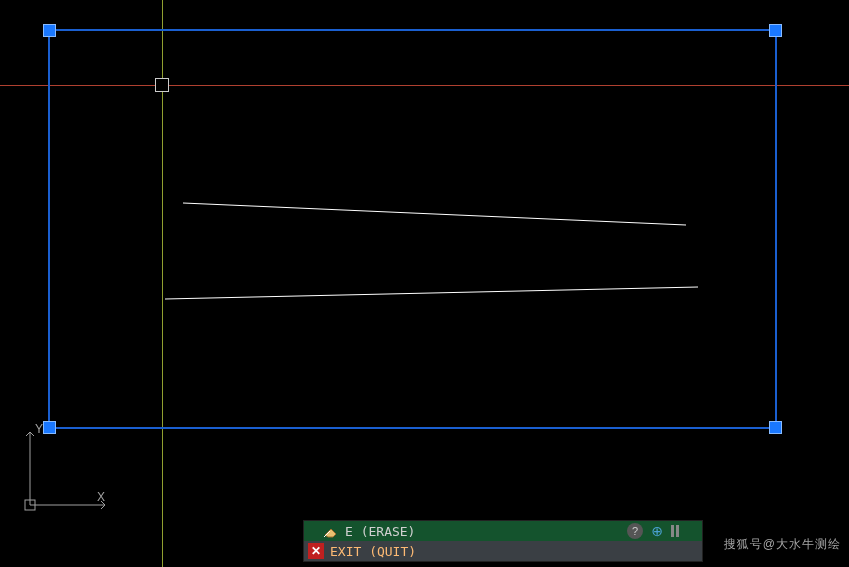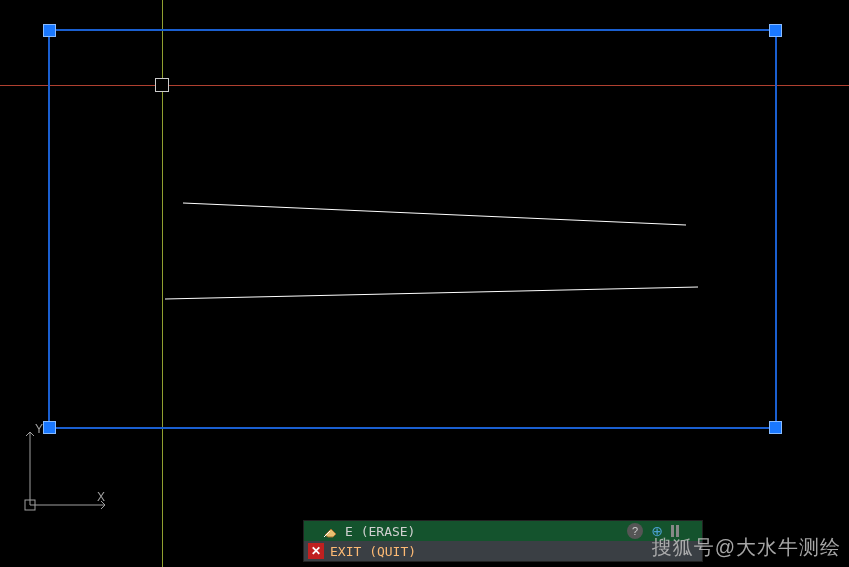--- a/index.html
+++ b/index.html
@@ -162,23 +162,23 @@
     .item-text {
       color: #fdba74;
       font-size: 13px;
       font-family: Consolas, monospace;
     }
 
     
     .watermark {
       position: absolute;
       right: 8px;
-      bottom: 6px;
+      bottom: 14px;
       color: #b8b8b8;
-      font-size: 20px;
+      font-size: 12px;
       letter-spacing: 1px;
       opacity: 0.9;
     }
   </style>
 </head>
 <body>
 
 <div class="crosshair-h"></div>
 <div class="crosshair-v"></div>
 <div class="crosshair-box"></div>

